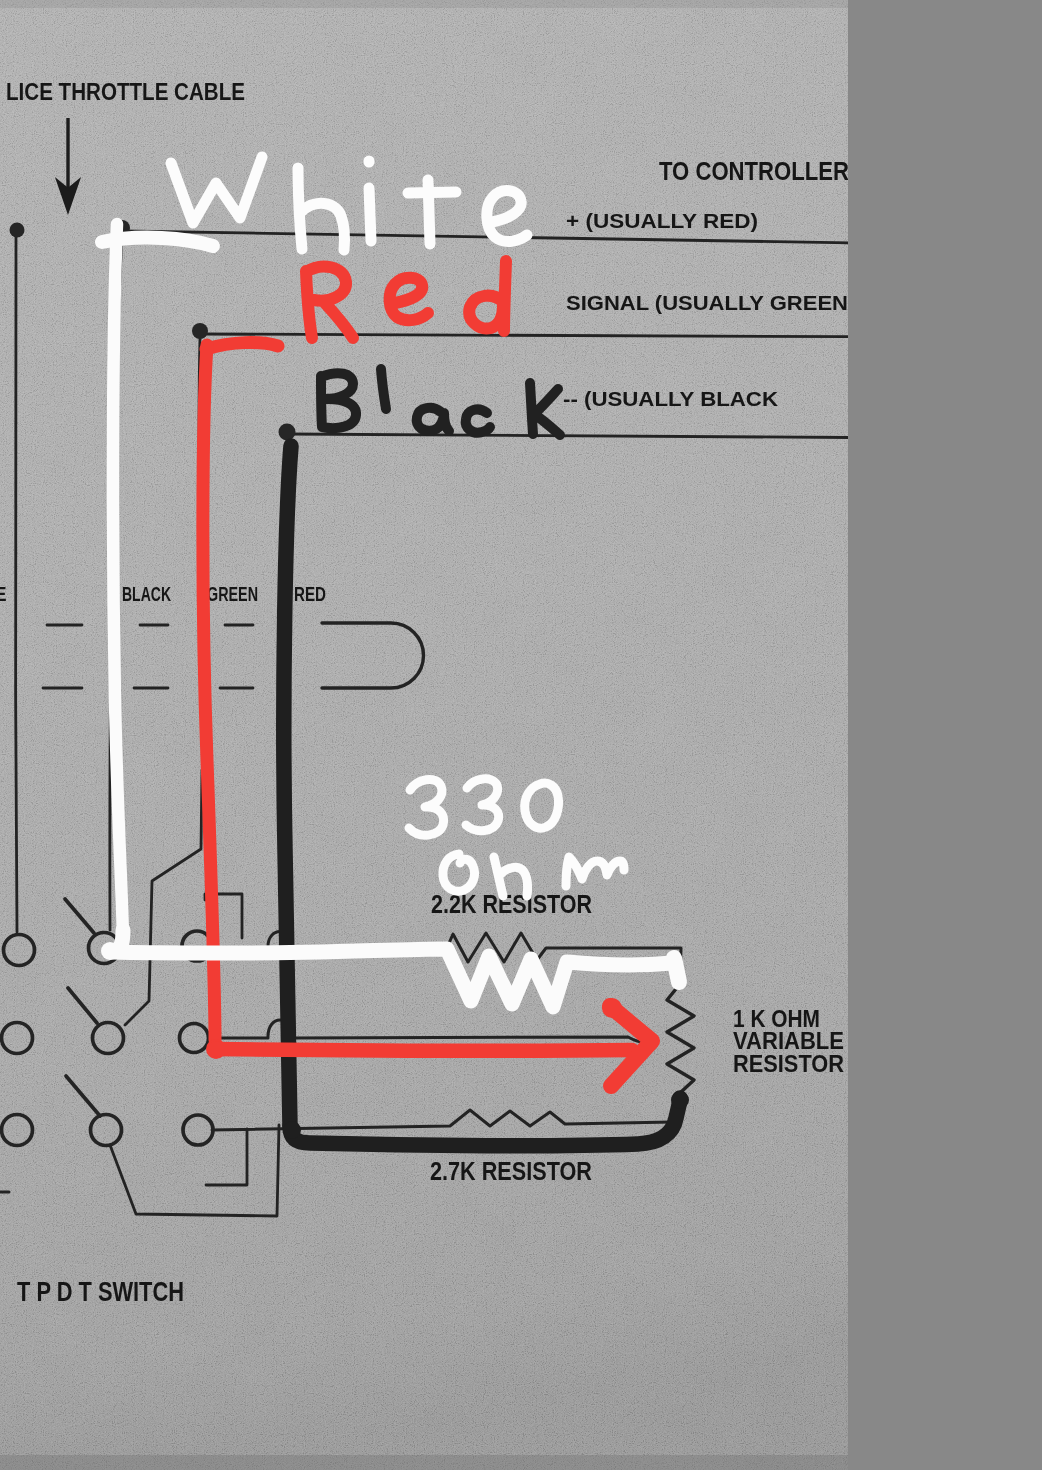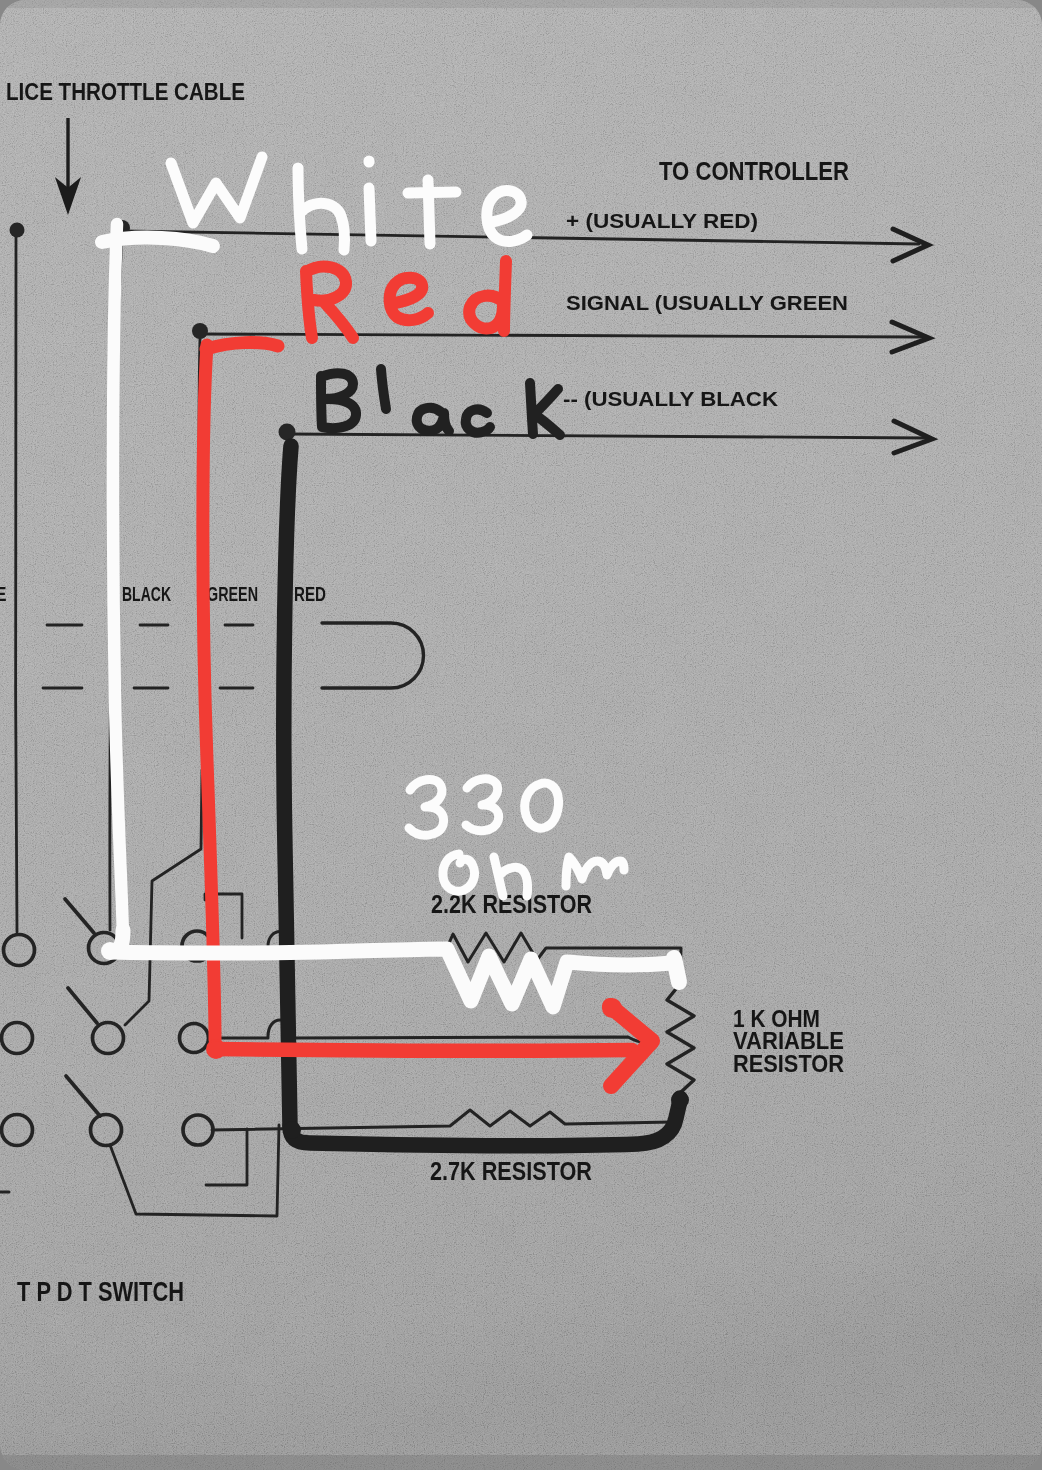--- a/index.html
+++ b/index.html
@@ -1,16 +1,16 @@
 <!DOCTYPE html>
 <html><head>
 <meta charset="utf-8">
 <style>
 html,body{margin:0;padding:0;background:#888;}
-#page{position:relative;width:1042px;height:1470px;overflow:hidden;font-family:"Liberation Sans",sans-serif;border-radius:25px;}
+#page{position:relative;width:848px;height:1470px;overflow:hidden;font-family:"Liberation Sans",sans-serif;}
 </style>
 </head>
 <body>
 <div id="page">
 <svg width="1042" height="1470" viewBox="0 0 1042 1470">
 <defs>
 <linearGradient id="bgg" x1="0" y1="0" x2="0.12" y2="1">
 <stop offset="0" stop-color="#b6b6b6"></stop>
 <stop offset="0.40" stop-color="#b2b2b2"></stop>
 <stop offset="0.72" stop-color="#acacac"></stop>

